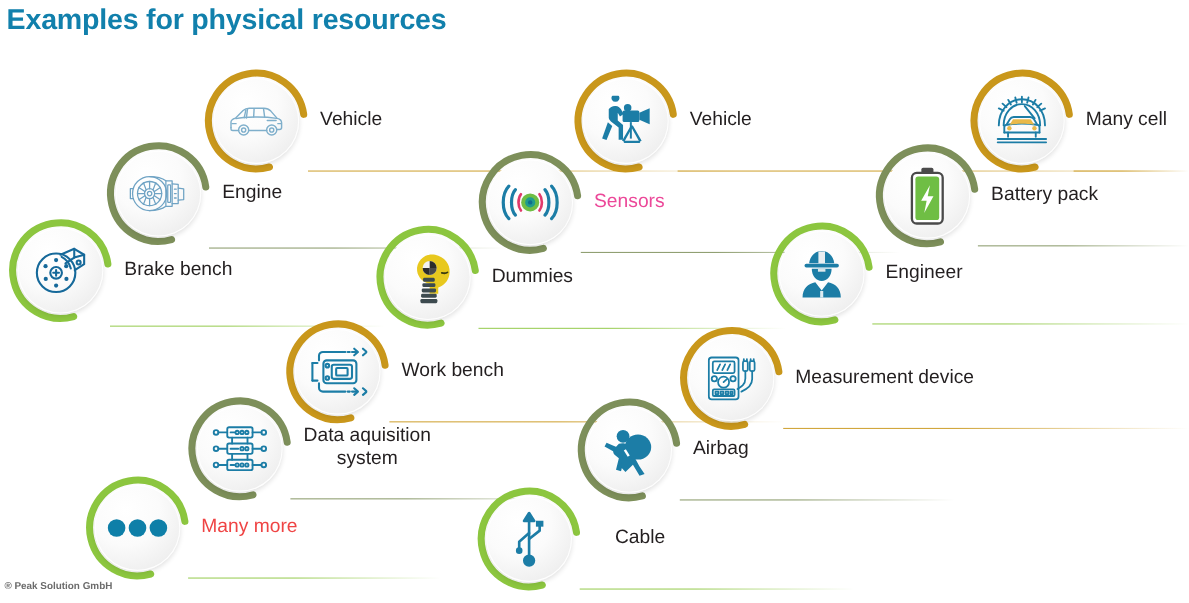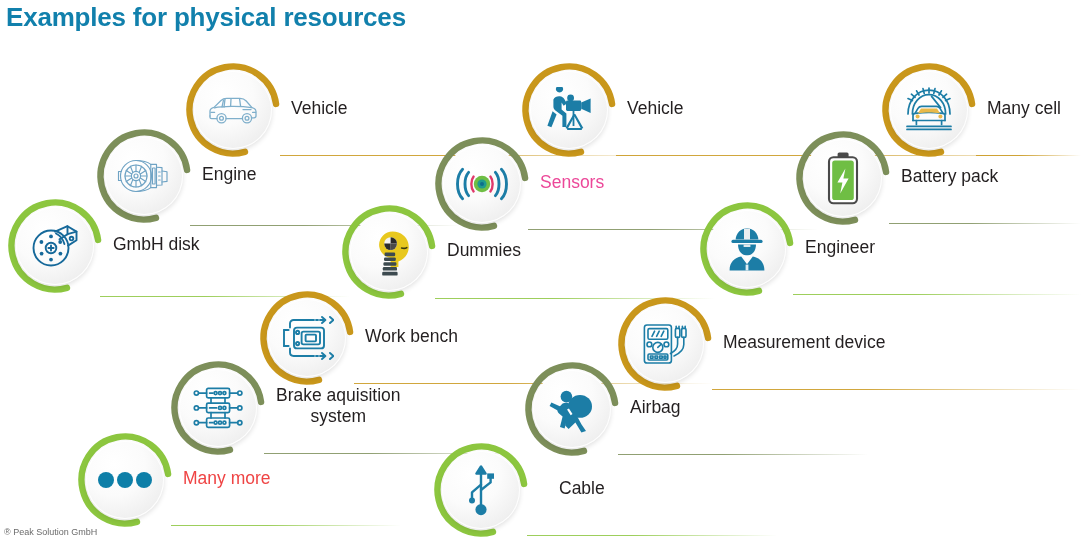--- a/index.html
+++ b/index.html
@@ -20,20 +20,21 @@
     color:#1180AC;
     letter-spacing:-0.2px;
     white-space:nowrap;
   }
 
   
   .footer-note{
     position:absolute;left:4px;top:527px;
     font-size:9px;color:#6b6b6b;
     white-space:nowrap;
+    font-weight:bold;
   }
 
   
   .badge{position:absolute;}
   .badge .ringwrap{
     position:absolute;left:0;top:0;
     width:100px;height:100px;
   }
   .badge .ringwrap svg{display:block;width:100px;height:100px;overflow:visible;}
 
@@ -186,21 +187,21 @@
       <circle cx="11.4" cy="19" r="1.9" fill="#16699A" stroke="none"></circle>
       <path d="M25 8.6 L37.5 3.2 L46.5 8.6 L46.5 17.2 L38 22.6"></path>
       <path d="M37.5 3.2 L37.5 11.2 L46.5 8.6"></path>
       <path d="M37.5 11.2 L29.5 16.4"></path>
       <circle cx="41.5" cy="15.6" r="1.8"></circle>
       <path d="M26 10.5 C30.5 12.8 33.2 16.5 34.4 21"></path>
     </g>
   </svg>
           </span>
         </div>
-        <div class="blabel" style="color: rgb(35, 31, 32);">GmbH disk</div>
+        <div class="blabel" style="color: rgb(35, 31, 32);">Brake bench</div>
       </div>
       <div class="badge" style="left: 519px; top: 60px;">
         <div class="ringwrap">
           <svg viewBox="0 0 100 100">
     <path d="M 74.32 86.06 A 43.5 43.5 0 1 1 89.10 30.93" fill="none" stroke="#C9971B" stroke-width="6.4" stroke-linecap="round" transform="rotate(18 50 50)"></path>
   </svg>
         </div>
         <div class="disc">
           <span>
             <svg width="48" height="46" viewBox="0 0 48 46">
@@ -427,21 +428,21 @@
       <circle cx="5.4" cy="37.7" r="2.1"></circle>
                 <circle cx="48.8" cy="37.7" r="2.1"></circle>
       <path d="M20 12.8 L20 18.2"></path>
                 <path d="M34 12.8 L34 18.2"></path>
       <path d="M20 27.6 L20 33"></path>
                 <path d="M34 27.6 L34 33"></path>
     </g>
   </svg>
           </span>
         </div>
-        <div class="blabel two-line" style="color: rgb(35, 31, 32);"><span>Brake aquisition</span><span class="l2">system</span></div>
+        <div class="blabel two-line" style="color: rgb(35, 31, 32);"><span>Data aquisition</span><span class="l2">system</span></div>
       </div>
       <div class="badge" style="left: 75px; top: 430px;">
         <div class="ringwrap">
           <svg viewBox="0 0 100 100">
     <path d="M 74.32 86.06 A 43.5 43.5 0 1 1 89.10 30.93" fill="none" stroke="#8CC63F" stroke-width="6.4" stroke-linecap="round" transform="rotate(18 50 50)"></path>
   </svg>
         </div>
         <div class="disc">
           <span>
             <svg width="56" height="18" viewBox="0 0 56 18">

